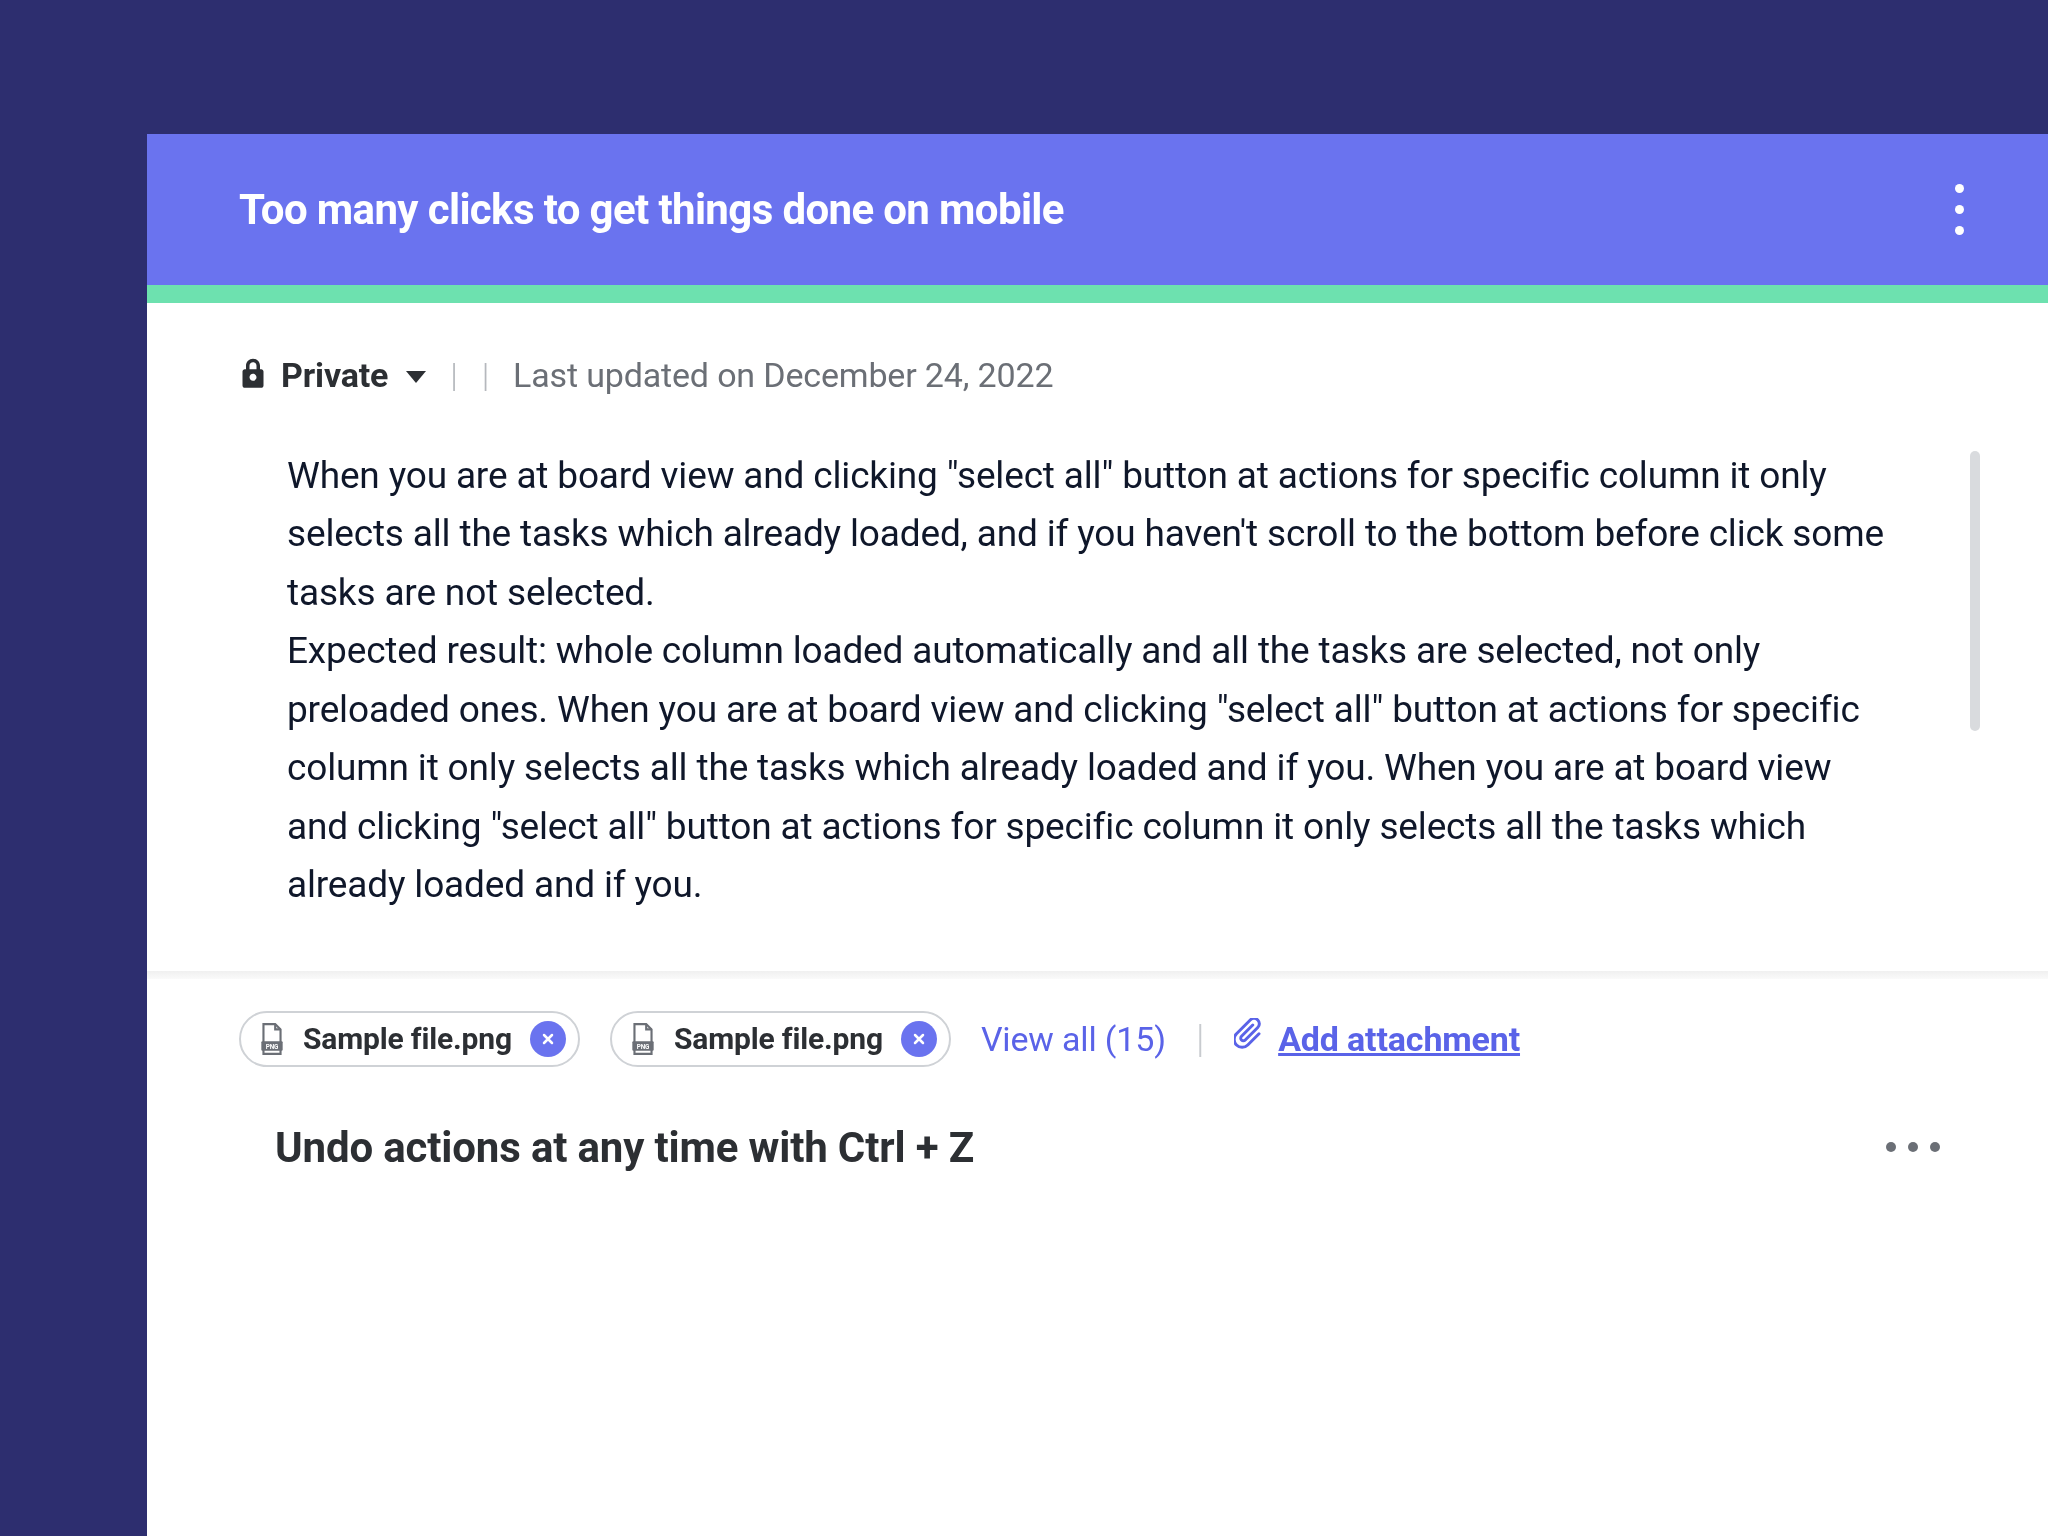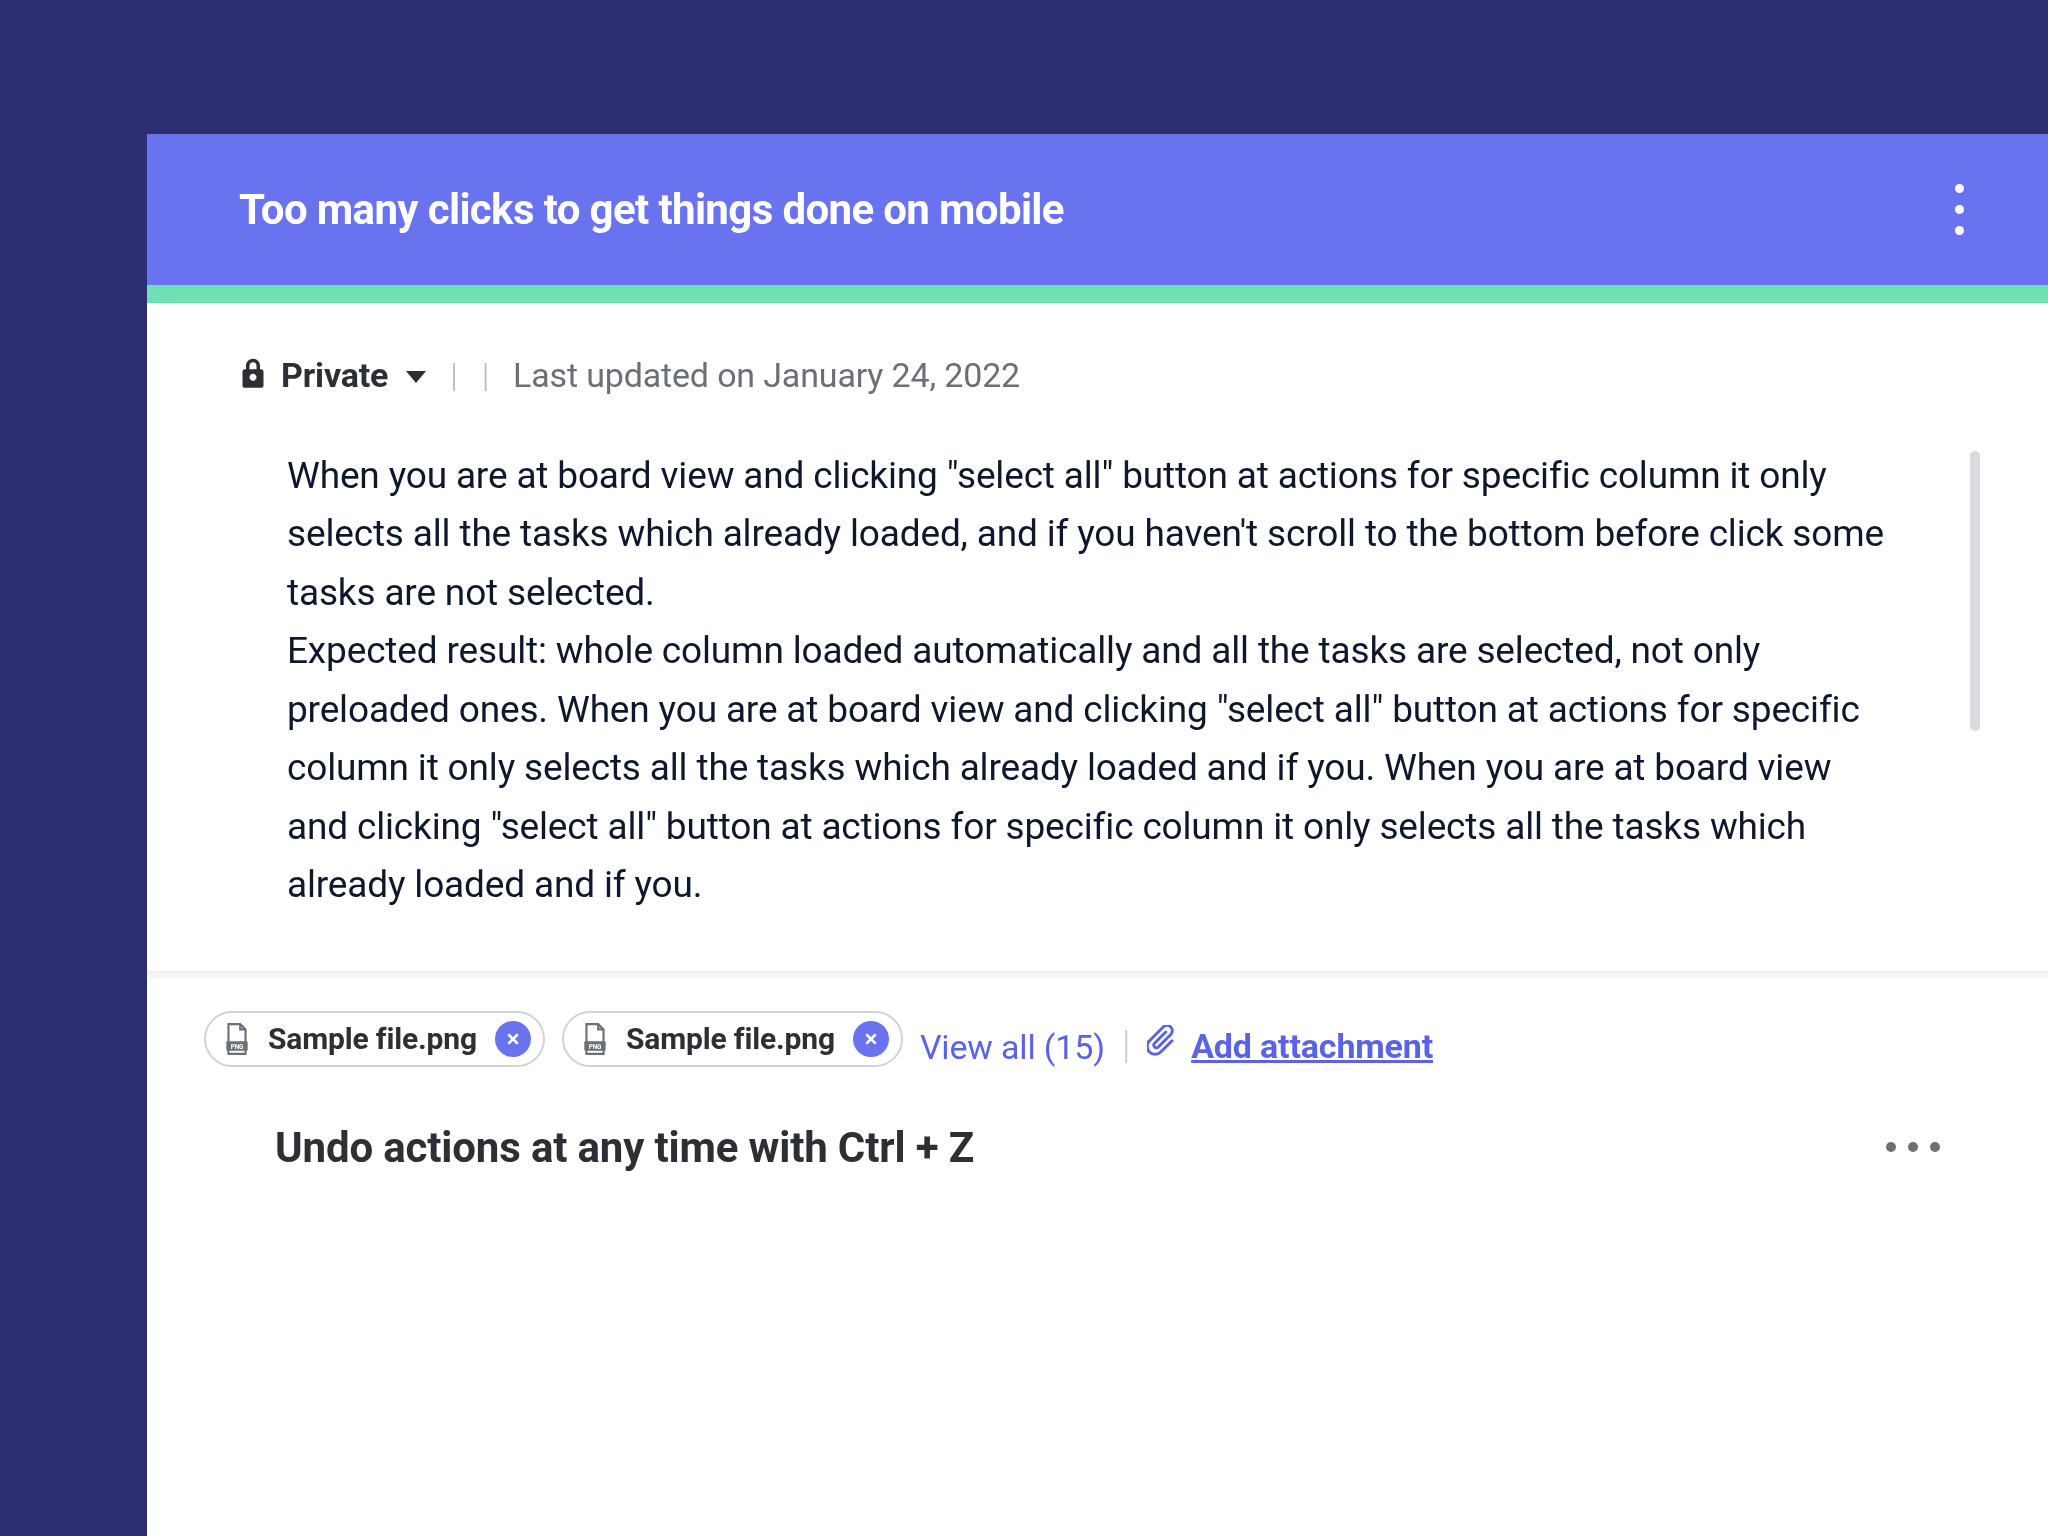--- a/index.html
+++ b/index.html
@@ -107,23 +107,23 @@
     background: #d9dbde;
     border-radius: 5px;
   }
   .divider {
     height: 8px;
     margin-top: 56px;
     background: linear-gradient(to bottom, #f0f0f0, #fafafa);
   }
   .attachments-row {
     display: flex;
-    align-items: flex-end;
-    gap: 17px;
-    padding: 32px 92px 0 57px;
+    align-items: center;
+    gap: 30px;
+    padding: 32px 92px 0 92px;
   }
   .chip {
     display: inline-flex;
     align-items: center;
     gap: 18px;
     border: 2px solid #cfd2d6;
     border-radius: 999px;
     padding: 8px 12px 8px 18px;
     font-size: 30px;
     font-weight: 700;
@@ -232,21 +232,21 @@
       <span class="lock-icon">
         <svg width="28" height="34" viewBox="0 0 24 28">
           <path fill="#2c2f33" d="M12 0c-3.3 0-6 2.7-6 6v3H5c-1.1 0-2 .9-2 2v12c0 1.1.9 2 2 2h14c1.1 0 2-.9 2-2V11c0-1.1-.9-2-2-2h-1V6c0-3.3-2.7-6-6-6zm0 3c1.7 0 3 1.3 3 3v3H9V6c0-1.7 1.3-3 3-3zm0 10c1.66 0 3 1.34 3 3s-1.34 3-3 3-3-1.34-3-3 1.34-3 3-3z"></path>
         </svg>
       </span>
       <span class="visibility-label">Private</span>
       <span class="chevron-down"></span>
     </div>
     <span class="meta-sep">|</span>
     <span class="meta-sep">|</span>
-    <span class="meta-text">Last updated on January 24, 2022</span>
+    <span class="meta-text">Last updated on December 24, 2022</span>
   </div>
 
   <div class="desc-wrap">
     <div class="desc" style="white-space: pre-line;">When you are at board view and clicking "select all" button at actions for specific column it only selects all the tasks which already loaded, and if you haven't scroll to the bottom before click some tasks are not selected.
 Expected result: whole column loaded automatically and all the tasks are selected, not only preloaded ones. When you are at board view and clicking "select all" button at actions for specific column it only selects all the tasks which already loaded and if you.  When you are at board view and clicking "select all" button at actions for specific column it only selects all the tasks which already loaded and if you.</div>
     <div class="scroll-indicator"></div>
   </div>
 
   <div class="divider"></div>
 

